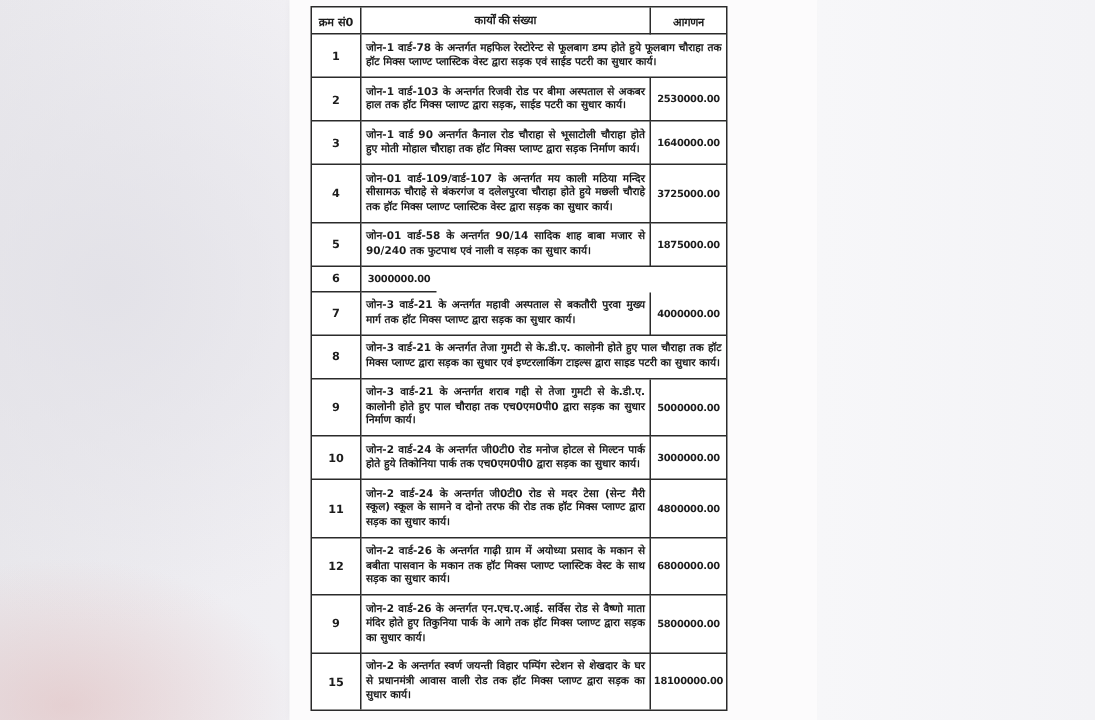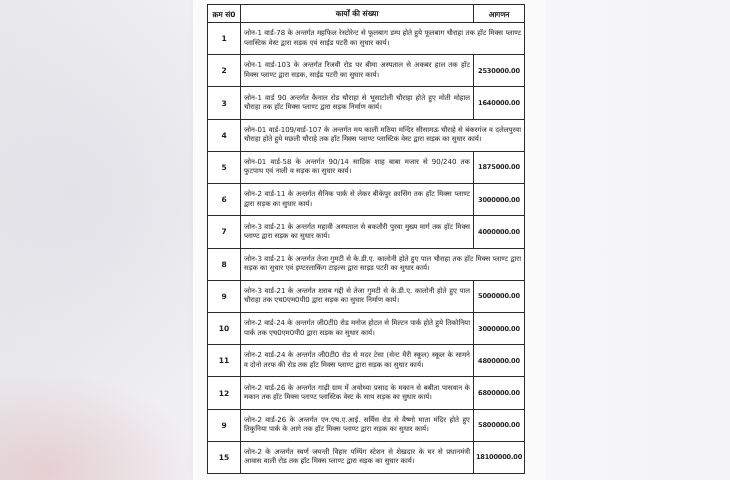--- a/index.html
+++ b/index.html
@@ -14,43 +14,43 @@
   .paper{
     position:absolute;left:193px;top:0;width:352px;height:480px;
     background:#fcfbfc;
     box-shadow:0 0 6px rgba(0,0,0,0.04);
   }
   .right-pane{
     position:absolute;left:545px;top:0;width:185px;height:480px;
     background:linear-gradient(90deg,#f7f7f9,#f3f3f6);
   }
   .doc-table{
-    position:absolute;left:207px;top:4px;width:318px;height:470px;
+    position:absolute;left:207px;top:4px;width:278px;height:470px;
     display:flex;flex-direction:column;
     border:1.4px solid #2b2b2b;background:#ffffff;
     box-sizing:border-box;
     color:#1c1c1c;
   }
   .row{display:flex;flex:1 1 auto;min-height:0;}
   .row.head{flex:0 0 18px;}
   .cell{
     border-right:1px solid #2b2b2b;border-bottom:1px solid #2b2b2b;
     box-sizing:border-box;display:flex;align-items:center;justify-content:center;
   }
   .row:last-child .cell{border-bottom:none;}
   .cell:last-child{border-right:none;}
   .c-sn{flex:0 0 33px;font-size:7.5px;font-weight:700;text-align:center;}
   .c-work{
-    flex:1 1 auto;font-size:7px;line-height:9.4px;font-weight:400;
+    flex:1 1 auto;font-size:7px;line-height:9.4px;font-weight:700;
     text-align:justify;padding:1px 3px;align-items:center;justify-content:center;
   }
   .c-work span{width:100%;}
   .c-amt{flex:0 0 50px;font-size:6.6px;font-weight:700;text-align:center;letter-spacing:-0.2px;}
   .head .cell{font-size:7.5px;font-weight:700;text-align:center;}
-  .head .c-work{text-align:center;justify-content:center;padding:0;}
+  .head .c-work{text-align:center;justify-content:center;padding:0;font-family:Liberation Serif, serif;}
 </style>
 </head>
 <body>
 
 <div class="paper"></div>
 <div class="right-pane"></div>
 
 <div class="doc-table">
   <div class="row head">
     <div class="cell c-sn">क्रम सं0</div>
@@ -88,39 +88,39 @@
         <span>1640000.00</span>
       </div>
     </div>
     <div class="row">
       <div class="cell c-sn">
         <span>4</span>
       </div>
       <div class="cell c-work">
         <span>जोन-01 वार्ड-109/वार्ड-107 के अन्तर्गत मय काली मठिया मन्दिर सीसामऊ चौराहे से बंकरगंज व दलेलपुरवा चौराहा होते हुये मछली चौराहे तक हॉट मिक्स प्लाण्ट प्लास्टिक वेस्ट द्वारा सड़क का सुधार कार्य।</span>
       </div>
+      <div class="cell c-amt">
+        <span>3725000.00</span>
+      </div>
     </div>
     <div class="row">
       <div class="cell c-sn">
         <span>5</span>
       </div>
       <div class="cell c-work">
         <span>जोन-01 वार्ड-58 के अन्तर्गत 90/14 सादिक शाह बाबा मजार से 90/240 तक फुटपाथ एवं नाली व सड़क का सुधार कार्य।</span>
       </div>
       <div class="cell c-amt">
         <span>1875000.00</span>
       </div>
     </div>
     <div class="row">
       <div class="cell c-sn">
         <span>6</span>
       </div>
-      <div class="cell c-work">
-        <span>जोन-2 वार्ड-11 के अन्तर्गत सैनिक पार्क से लेकर बीकेपुर क्रासिंग तक हॉट मिक्स प्लाण्ट द्वारा सड़क का सुधार कार्य।</span>
-      </div>
       <div class="cell c-amt">
         <span>3000000.00</span>
       </div>
     </div>
     <div class="row">
       <div class="cell c-sn">
         <span>7</span>
       </div>
       <div class="cell c-work">
         <span>जोन-3 वार्ड-21 के अन्तर्गत महावी अस्पताल से बकतौरी पुरवा मुख्य मार्ग तक हॉट मिक्स प्लाण्ट द्वारा सड़क का सुधार कार्य।</span>

